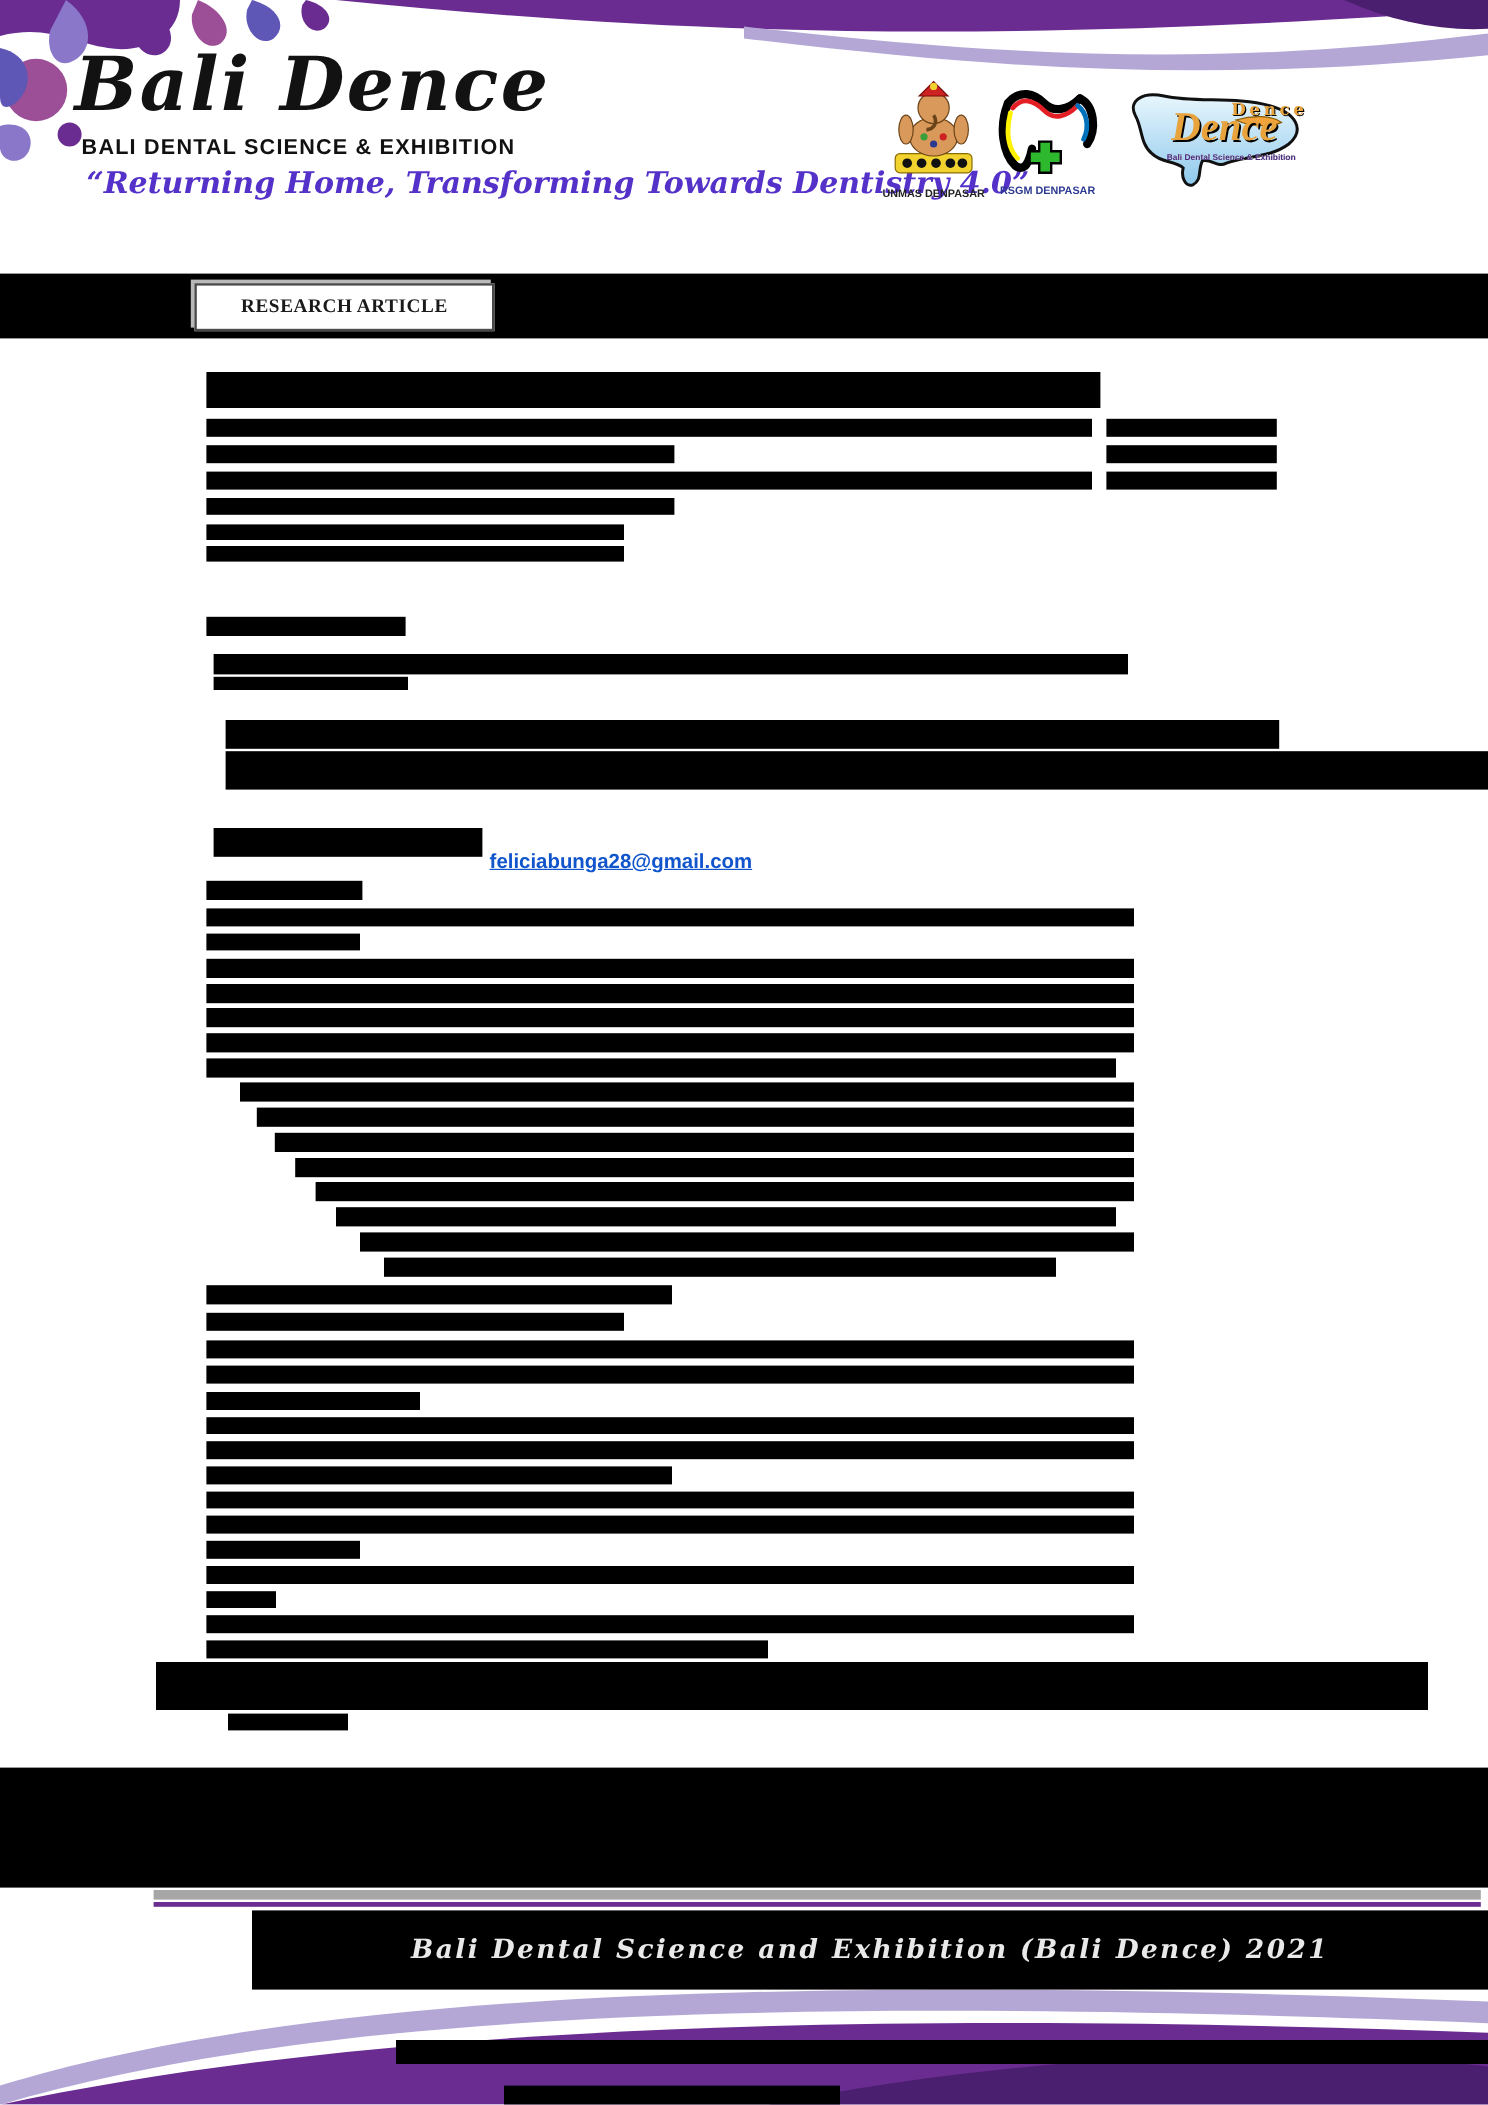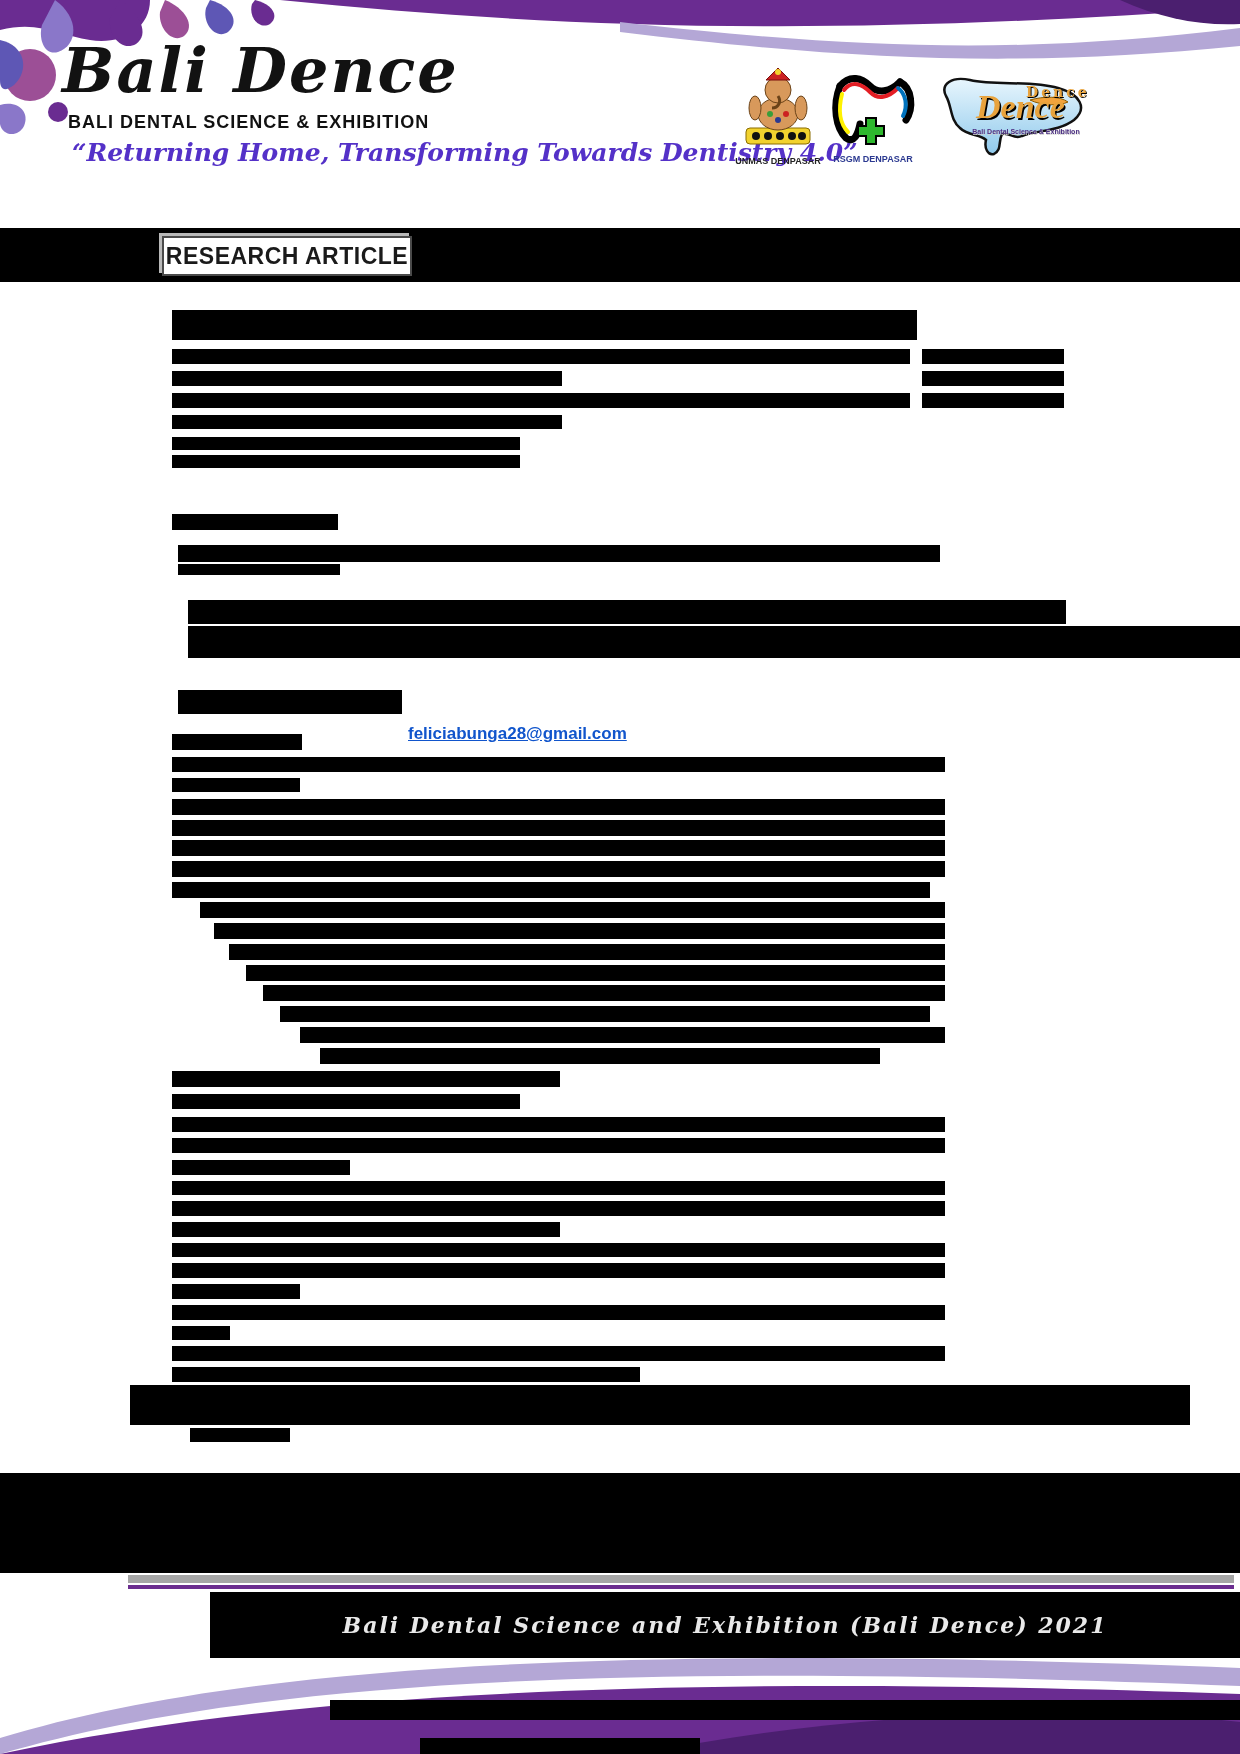--- a/index.html
+++ b/index.html
@@ -32,26 +32,26 @@
   .bali-word2{position:absolute;left:58px;top:18px;
       font-family:Liberation Serif, serif;font-style:italic;font-weight:bold;font-size:34px;
       color:#E8A33D;text-shadow:1.5px 1.5px 0 #000;}
   .bali-sub{position:absolute;left:38px;top:58px;width:140px;
       font-size:7px;font-weight:bold;color:#4B2E83;text-shadow:0.5px 0.5px 0 #cfcfcf;}
   
   .banner{position:absolute;left:0;top:228px;width:1240px;height:54px;background:#000;z-index:3;}
   .banner-box{position:absolute;left:162px;top:8px;width:246px;height:36px;background:#ffffff;
       border:2px solid #4a4a4a;box-shadow:-3px -3px 0 #b9b9b9;
       display:flex;align-items:center;justify-content:center;}
-  .banner-box span{font-size:23px;font-weight:bold;color:#1a1a1a;letter-spacing:0.5px;
-      font-family:Liberation Sans, sans-serif;}
+  .banner-box span{font-size:16px;font-weight:bold;color:#1a1a1a;letter-spacing:0.5px;
+      font-family:Liberation Serif, serif;}
   
   #redactions{position:absolute;left:0;top:0;width:1240px;height:1754px;z-index:5;pointer-events:none;}
   .bar{position:absolute;background:#000;}
-  .email{position:absolute;left:408px;top:724px;z-index:6;
+  .email{position:absolute;left:408px;top:708px;z-index:6;
       font-size:17px;font-weight:bold;color:#1155CC;text-decoration:underline;cursor:pointer;}
   
   .rule-gray{position:absolute;left:128px;top:1575px;width:1106px;height:8px;background:#A6A6A6;z-index:4;}
   .rule-purple{position:absolute;left:128px;top:1585px;width:1106px;height:4px;background:#6B2D8F;z-index:4;}
   .footer-band{position:absolute;left:210px;top:1592px;width:1030px;height:66px;background:#000;z-index:4;
       display:flex;align-items:center;justify-content:center;}
   .footer-text{font-family:"DejaVu Serif", serif;font-style:italic;font-weight:bold;
       font-size:22px;color:#e9e9e9;letter-spacing:2px;white-space:nowrap;}
   .deco-bottom{position:absolute;left:0;bottom:0;z-index:2;}
 </style>

